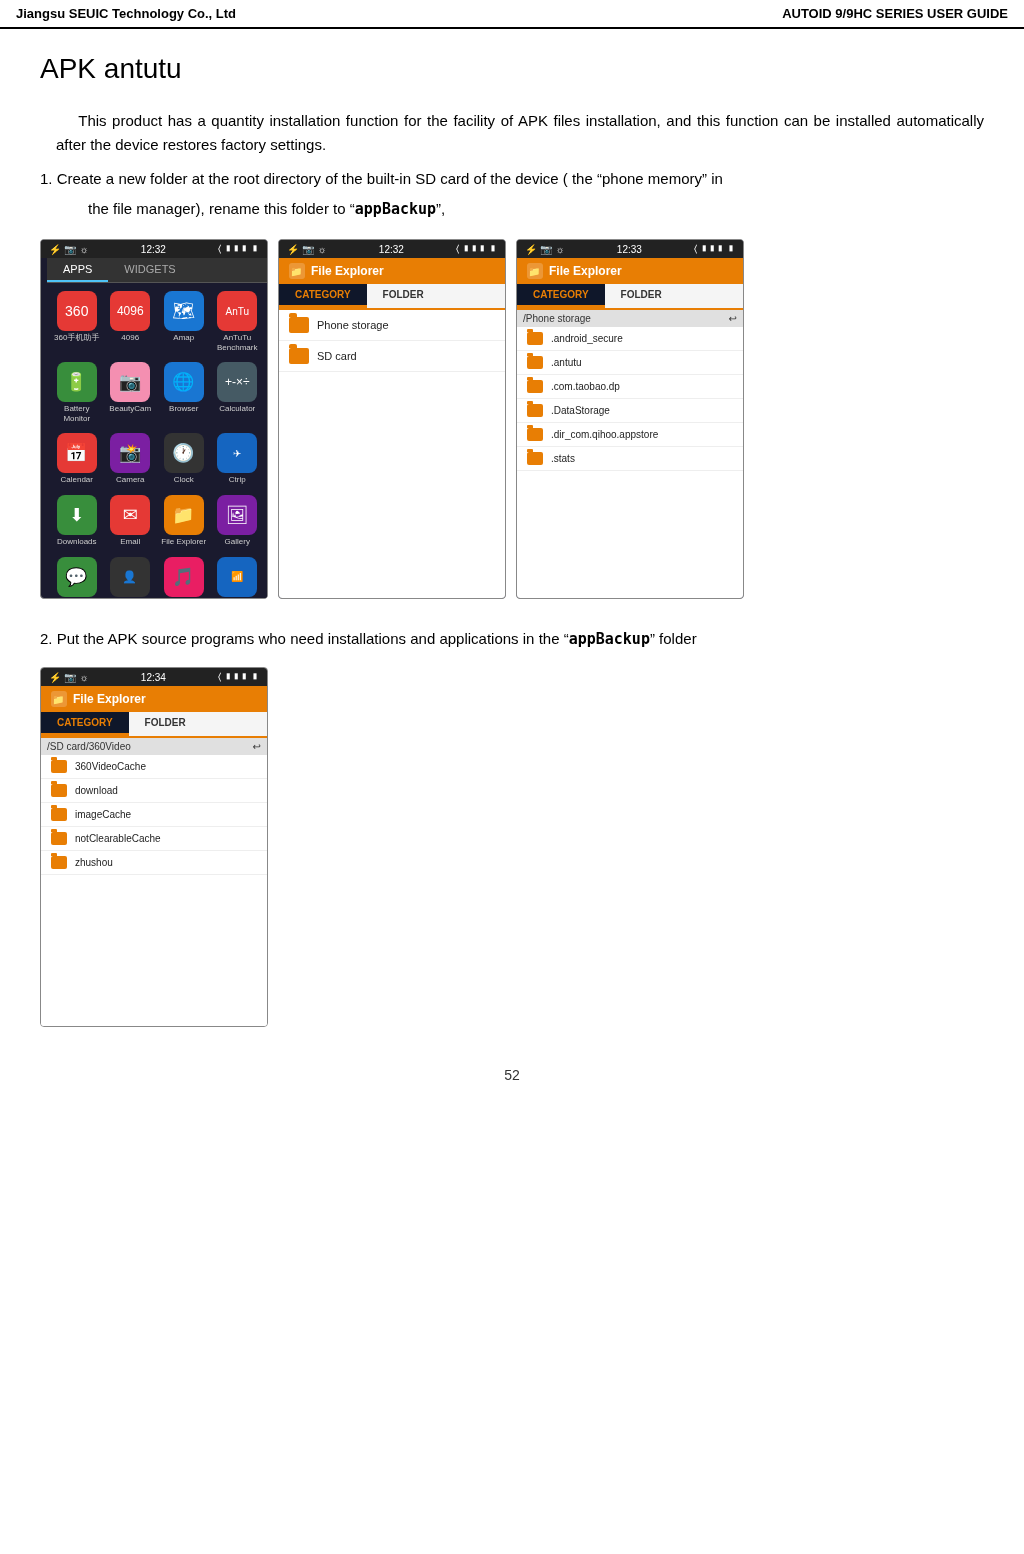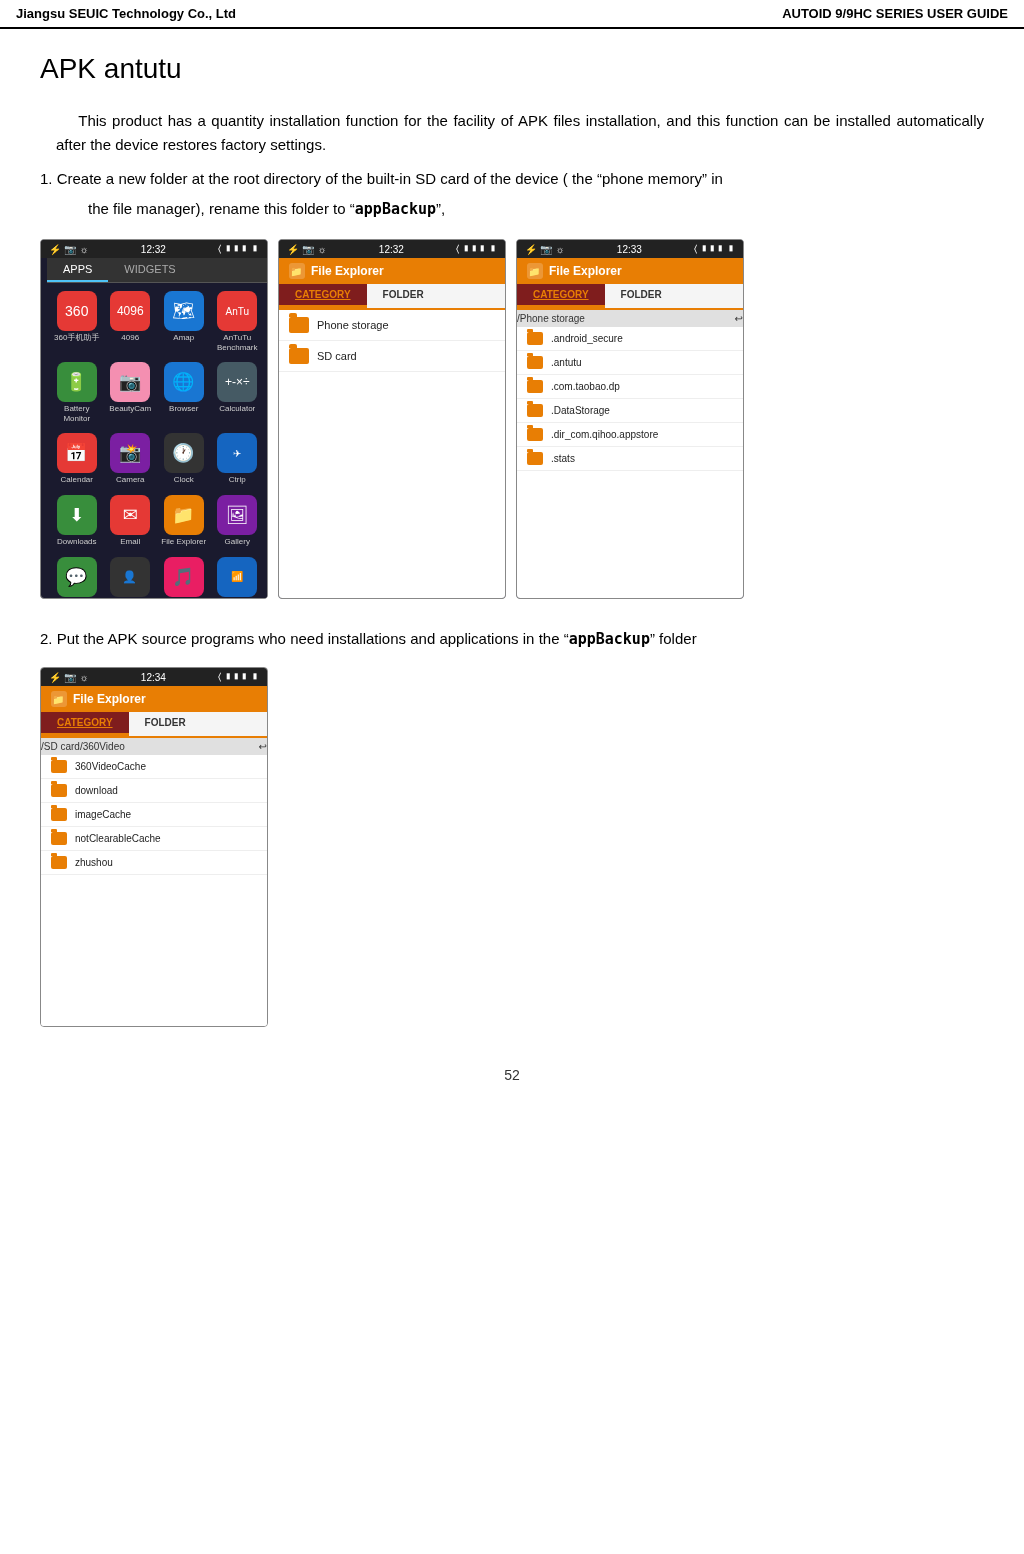--- a/index.html
+++ b/index.html
@@ -178,28 +178,27 @@
       font-weight: bold;
       padding: 5px 16px;
       color: #333;
       background: transparent;
       border-bottom: 3px solid transparent;
       cursor: pointer;
     }
     .file-tab.active {
       color: #e87e04;
       border-bottom: 3px solid #e87e04;
-      background: #7f1d1d;
-      text-decoration: underline;
+      background: #0f172a;
     }
     .file-path-bar {
       background: #e0e0e0;
       font-size: 10px;
       color: #333;
-      padding: 3px 0;
+      padding: 3px 6px;
       display: flex;
       align-items: center;
       justify-content: space-between;
     }
     .file-list {
       flex: 1;
       overflow: hidden;
     }
     .file-list-item {
       display: flex;

